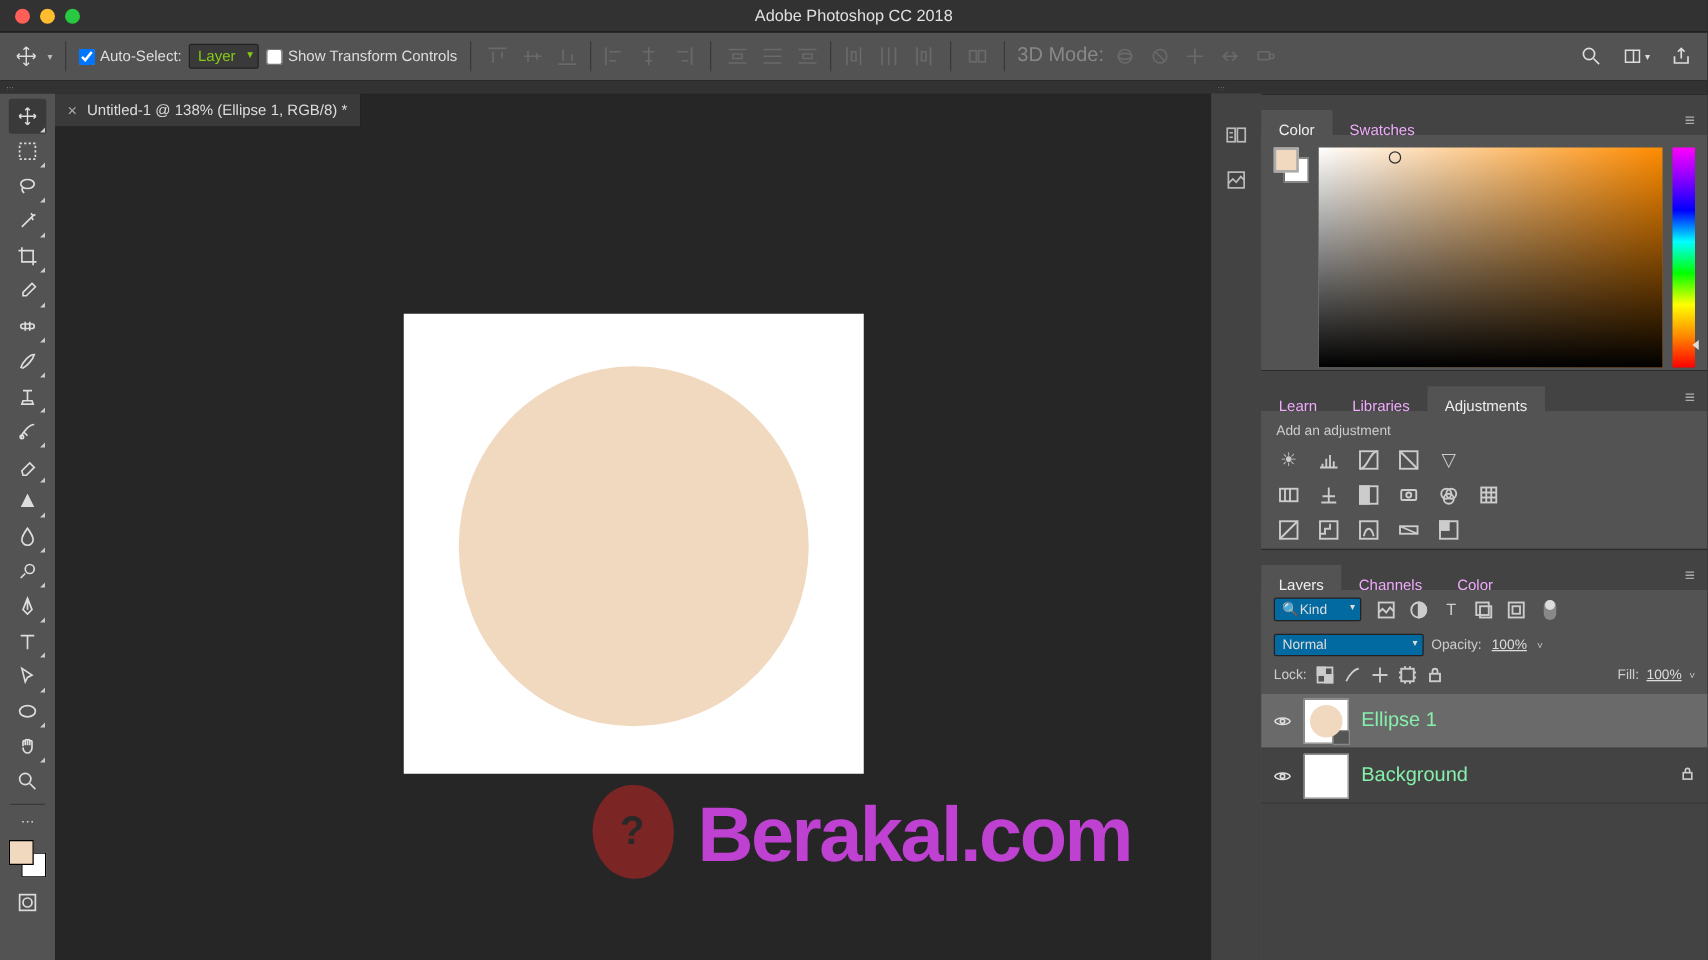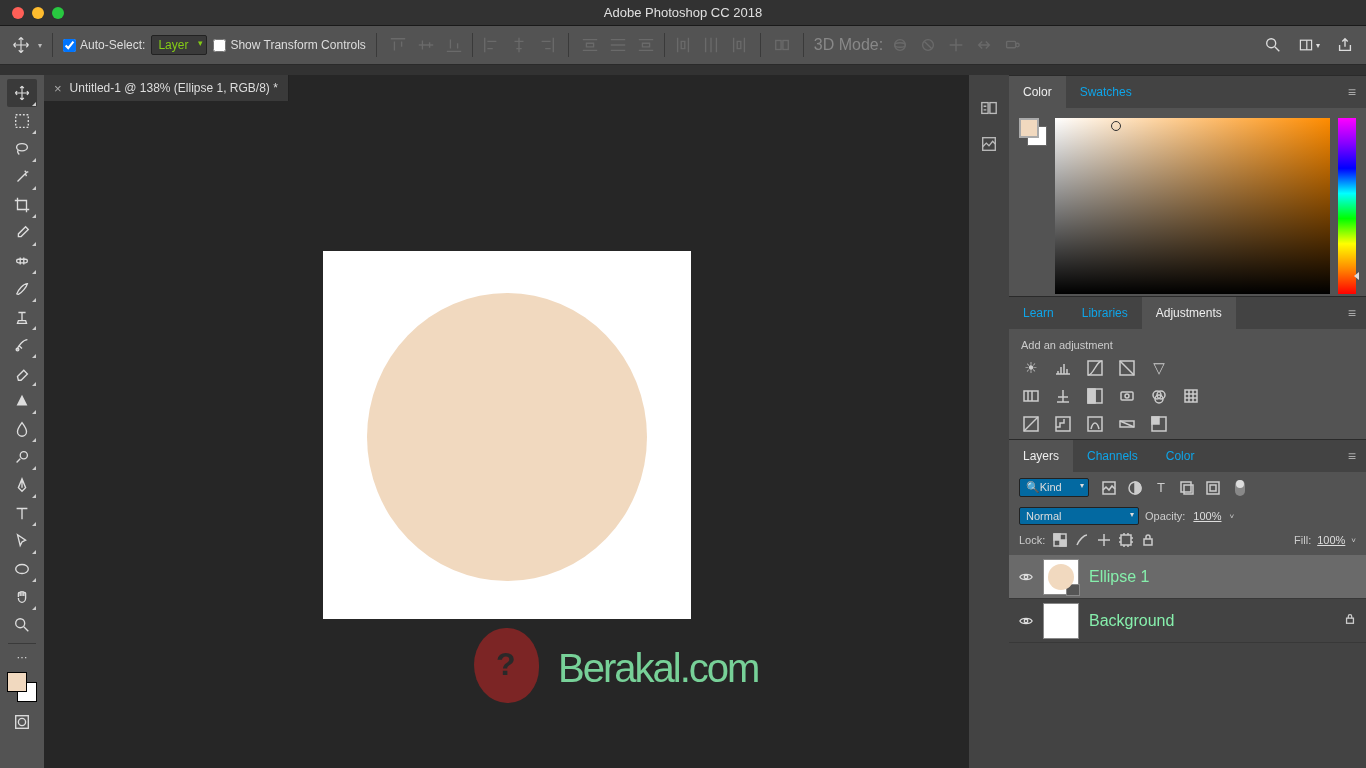--- a/index.html
+++ b/index.html
@@ -37,28 +37,28 @@
 .doc-area{flex:1;background:#262626;position:relative}
 .doc-tab{height:26px;background:#3a3a3a;display:flex;align-items:center;padding:0 10px;gap:8px;border-right:1px solid #222;width:fit-content;color:#ddd;font-size:12px}
 .doc-tab .close-x{color:#aaa;font-size:13px}
 .canvas-wrap{position:absolute;top:26px;left:0;right:0;bottom:0;display:flex;align-items:center;justify-content:center;overflow:hidden}
 .canvas{width:368px;height:368px;background:#fff;position:relative}
 .ellipse{width:280px;height:288px;background:#f1d9bf;border-radius:50%;position:absolute;top:42px;left:44px}
 .watermark{position:absolute;bottom:60px;left:430px;display:flex;align-items:center;gap:14px;opacity:0.85}
 .wm-logo{width:70px;height:80px;position:relative}
 .wm-head{width:65px;height:75px;background:#8b2525;border-radius:50% 50% 48% 52%;position:relative}
 .wm-q{position:absolute;top:18px;left:22px;color:#2a2a2a;font-size:32px;font-weight:700}
-.wm-text{font-size:40px;font-weight:400;color:#86efac;letter-spacing:-2px}
+.wm-text{font-size:62px;font-weight:700;color:#d946ef;letter-spacing:-2px}
 .panels-col{width:397px;background:#535353;display:flex}
 .panel-icons{width:40px;background:#434343;display:flex;flex-direction:column;align-items:center;padding-top:24px;gap:18px}
 .panel-icon{width:22px;height:18px;color:#bbb;display:flex;align-items:center;justify-content:center}
 .panels{flex:1;display:flex;flex-direction:column}
 .panel{border-top:1px solid #2a2a2a}
-.panel-tabs{height:32px;background:#434343;display:flex;align-items:center;padding:0 0}
-.ptab{padding:0 14px;height:32px;display:flex;align-items:center;color:#0ea5e9;font-size:12px;cursor:pointer}
+.panel-tabs{height:32px;background:#434343;display:flex;padding:12px 0}
+.ptab{padding:0 14px;height:32px;display:flex;align-items:center;color:#f0abfc;font-size:12px;cursor:pointer}
 .ptab.active{background:#535353;color:#eee}
 .panel-menu{margin-left:auto;padding:0 10px;color:#aaa;font-size:14px}
 .color-panel-body{height:188px;background:#535353;padding:10px;display:flex;gap:8px}
 .color-swatch-mini{position:relative;width:28px;height:28px}
 .csm-fg{position:absolute;width:20px;height:20px;background:#f1d9bf;border:2px solid #aaa;top:0;left:0;z-index:2}
 .csm-bg{position:absolute;width:20px;height:20px;background:#fff;border:1px solid #666;bottom:0;right:0}
 .color-field{flex:1;height:176px;position:relative;background:linear-gradient(to right,#fff,#ff8c00)}
 .color-field::after{content:"";position:absolute;inset:0;background:linear-gradient(to bottom,transparent,#000)}
 .color-marker{position:absolute;width:10px;height:10px;border:1.5px solid #333;border-radius:50%;top:3px;left:56px}
 .hue-strip{width:18px;height:176px;background:linear-gradient(to bottom,#f0f,#80f,#00f,#0ff,#0f0,#ff0,#f80,#f00);position:relative}

